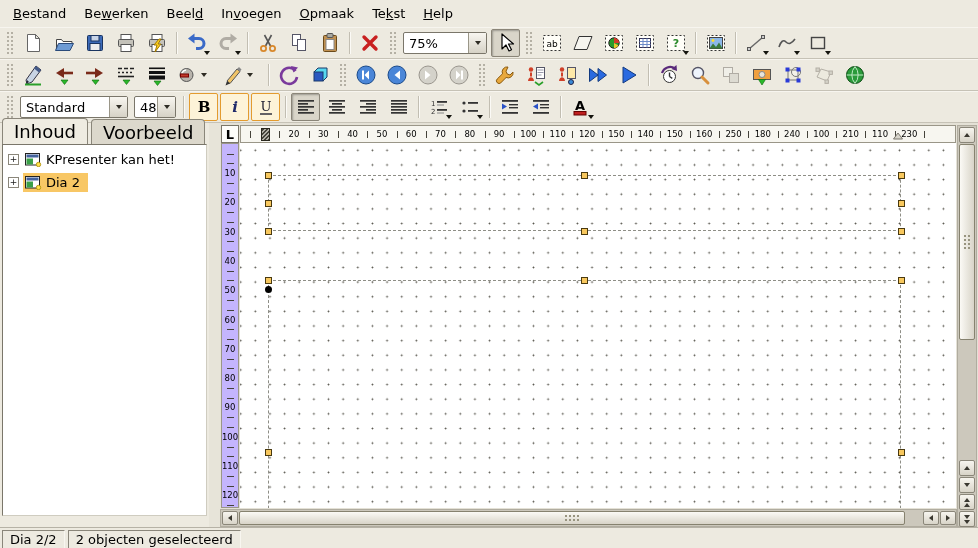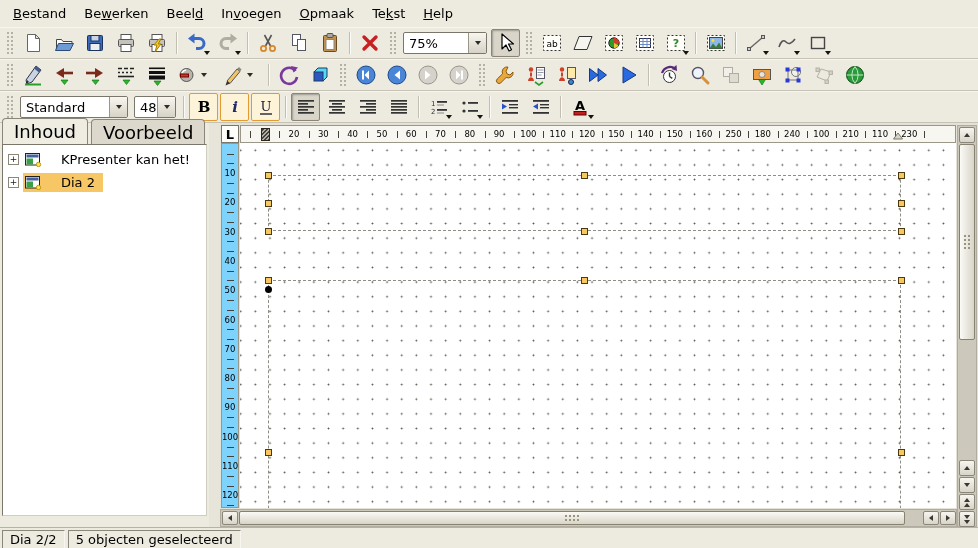--- a/index.html
+++ b/index.html
@@ -45,33 +45,33 @@
   .tabs{position:absolute;left:2px;top:1px;height:20px;display:flex;align-items:flex-end;z-index:2;}
   .tab{font-size:18px;padding:2px 11px 1px;border:1px solid #8a867a;border-bottom:none;
        border-radius:4px 4px 0 0;background:#dcd8cc;margin-right:3px;white-space:nowrap;}
   .tab.active{background:#efece2;padding-bottom:2px;}
   .tree{position:absolute;left:2px;top:21px;width:205px;height:372px;background:#fff;
         border:1px solid #7a766a;border-right-color:#cfccc0;border-bottom-color:#cfccc0;
         box-sizing:border-box;padding-top:3px;font-size:13px;overflow:hidden;}
   .tree-row{display:flex;align-items:center;height:23px;padding-left:5px;}
   .expander{width:11px;height:11px;box-sizing:border-box;border:1px solid #8a867a;background:#fff;
             font-size:9px;line-height:9px;text-align:center;margin-right:4px;flex:0 0 auto;color:#222;}
-  .row-sel{display:flex;align-items:center;gap:19px;padding:2px 8px 2px 2px;}
+  .row-sel{display:flex;align-items:center;gap:4px;padding:2px 8px 2px 2px;}
   .row-sel.selected{background:#f8c765;}
   .tree-label{white-space:nowrap;}
   .slide-ico{display:block;width:17px;height:14px;}
 
   .splitter{position:absolute;left:209px;top:0;width:11px;height:100%;background:#e7e4d9;}
 
   .docarea{position:absolute;left:220px;top:0;right:0;height:100%;background:#e4e1d6;}
   .corner{position:absolute;left:1px;top:2px;width:18px;height:18px;background:#fdfdfa;border:1px solid #7a766a;
           box-sizing:border-box;font-weight:bold;font-size:13px;display:flex;align-items:center;justify-content:center;}
   .hruler{position:absolute;left:20px;top:2px;height:18px;width:716px;background:#f7f6f0;
           border:1px solid #9a9688;box-sizing:border-box;font-size:8.5px;overflow:hidden;}
-  .vruler{position:absolute;left:1px;top:20px;width:18px;height:365px;background:#7dd3fc;
+  .vruler{position:absolute;left:1px;top:20px;width:18px;height:365px;background:#c4b5fd;
           border:1px solid #9a9688;box-sizing:border-box;font-size:8.5px;overflow:hidden;}
   .hnum{position:absolute;top:3px;transform:translateX(-50%);}
   .htick{position:absolute;top:5px;width:1px;height:7px;background:#44423a;}
   .vnum{position:absolute;left:50%;transform:translate(-50%,-50%);}
   .vtick{position:absolute;left:5px;width:7px;height:1px;background:#44423a;}
   .hcursor{position:absolute;top:2px;width:9px;height:13px;border:1px solid #2a281f;box-sizing:border-box;
            background:repeating-linear-gradient(135deg,#44423a 0 1.5px,#b0aea4 1.5px 3px);}
   .hmarker{position:absolute;bottom:0;}
 
   .canvas{position:absolute;left:20px;top:20px;width:716px;height:365px;background:#fff;overflow:hidden;
@@ -882,16 +882,16 @@
           </div>
       </div>
     </div>
   </div>
 
   <div class="statusbar">
     <div class="sb-panel">
         <span>Dia 2/2</span>
       </div>
     <div class="sb-panel">
-        <span>5 objecten geselecteerd</span>
+        <span>2 objecten geselecteerd</span>
       </div>
   </div>
 </div>
 
 </body></html>

